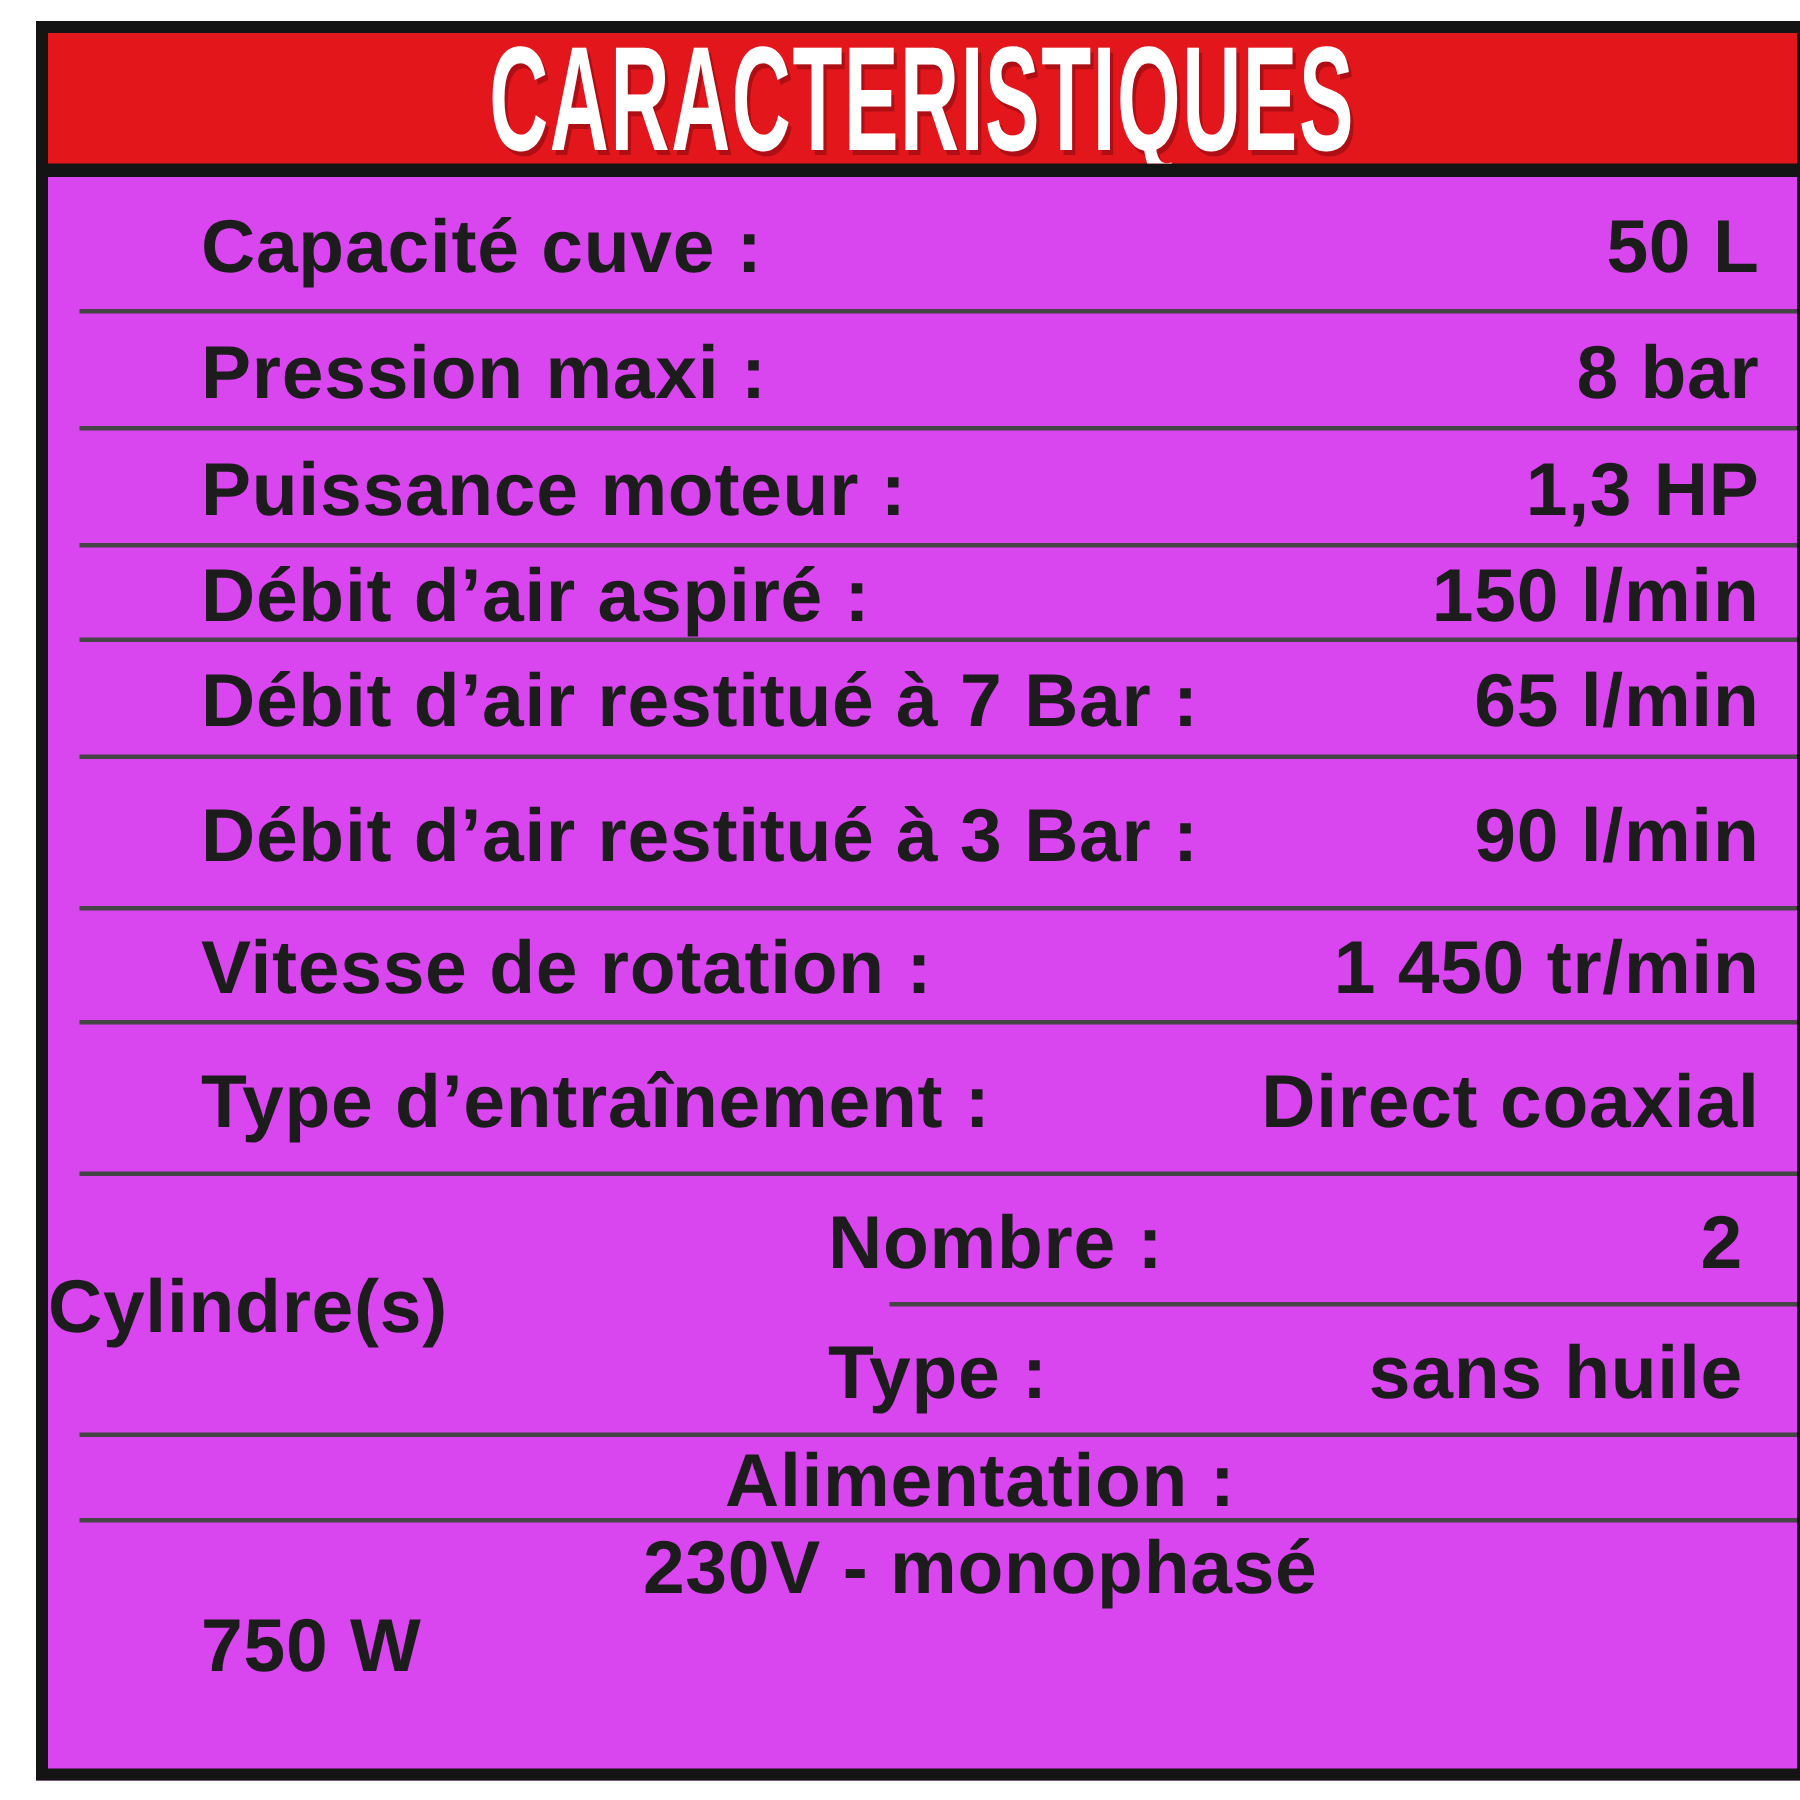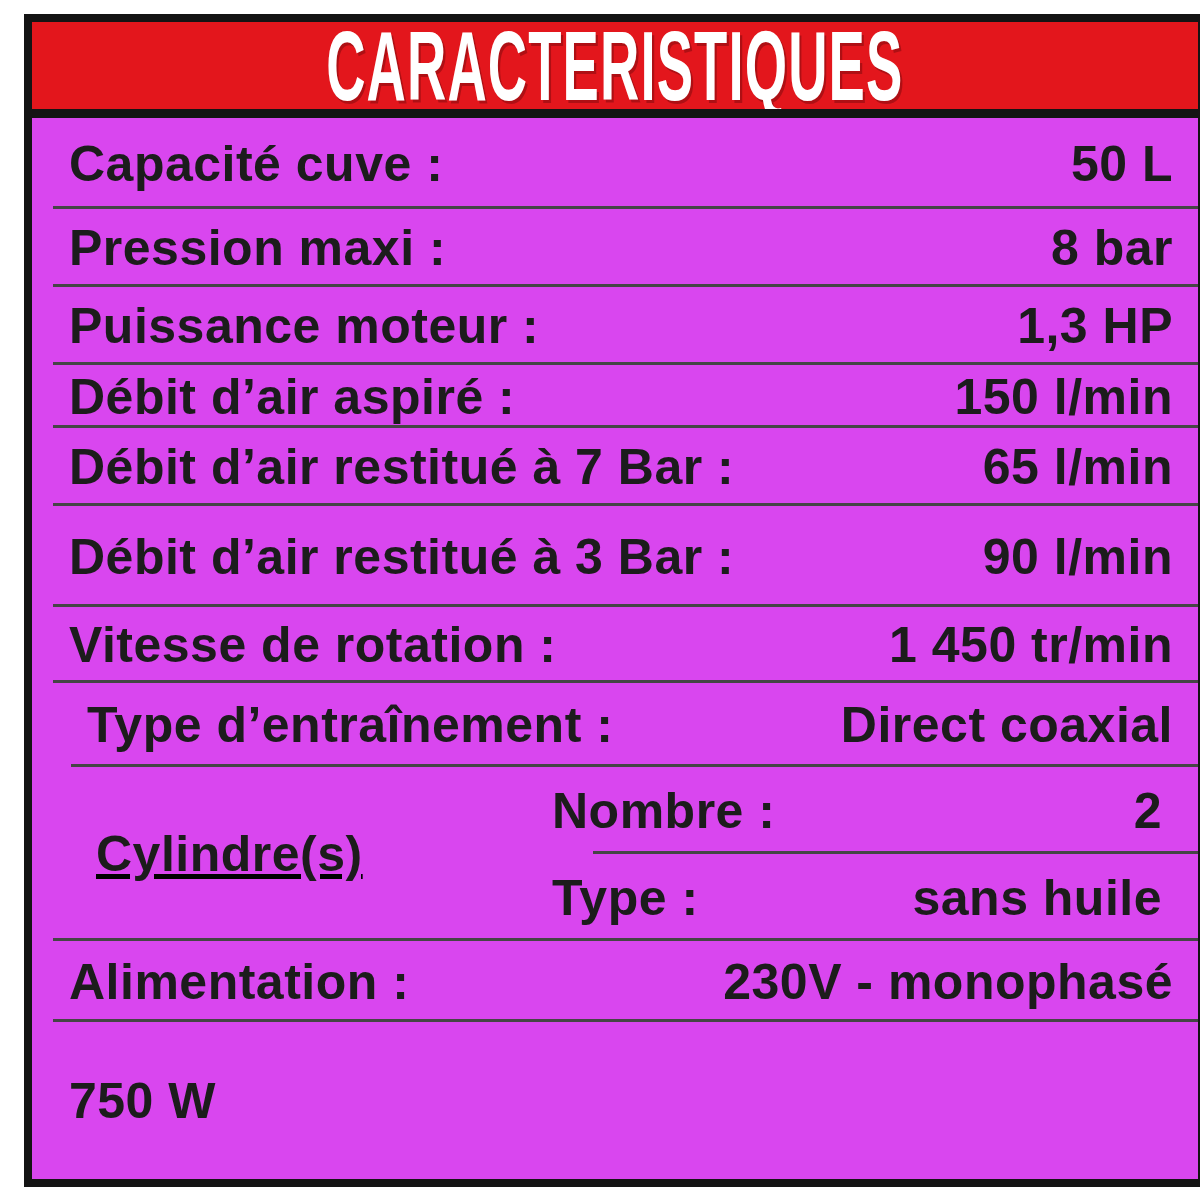--- a/index.html
+++ b/index.html
@@ -55,31 +55,31 @@
   .rows {
     flex: 1;
     display: flex;
     flex-direction: column;
   }
   .row {
     position: relative;
     display: flex;
     align-items: center;
     justify-content: space-between;
-    padding: 0 25px 0 37px;
+    padding: 0 25px 0 102px;
   }
   .r1  { height: 91px;  }
   .r2  { height: 78px; text-align: right;  }
   .r3  { height: 78px;  }
   .r4  { height: 63px;  }
   .r5  { height: 78px;  }
   .r6  { height: 101px;  }
   .r7  { height: 76px;  }
-  .r8  { height: 84px; margin-left: 18px; }
-  .r10 { height: 81px;  }
+  .r8  { height: 101px; }
+  .r10 { height: 57px; flex-direction: column;  }
   .r11 { flex: 1; }
   .lbl, .val, .lbl2 {
     font-size: 50px;
     font-weight: 700;
     color: var(--text);
     letter-spacing: 0.5px;
     white-space: nowrap;
   }
   .sep {
     position: absolute;
@@ -90,24 +90,22 @@
   
   .cyl {
     height: 174px;
     display: flex;
     align-items: stretch;
     padding: 0;
     position: relative;
   }
   .cyl-label-col {
     flex: 0 0 520px;
-    padding-left: 64px;
-    display: flex;
-    align-items: center;
-    text-decoration: underline;
+    display: flex;
+    align-items: center;
   }
   .cyl-right {
     flex: 1;
     display: flex;
     flex-direction: column;
   }
   .cyl-sub {
     position: relative;
     flex: 1;
     display: flex;

